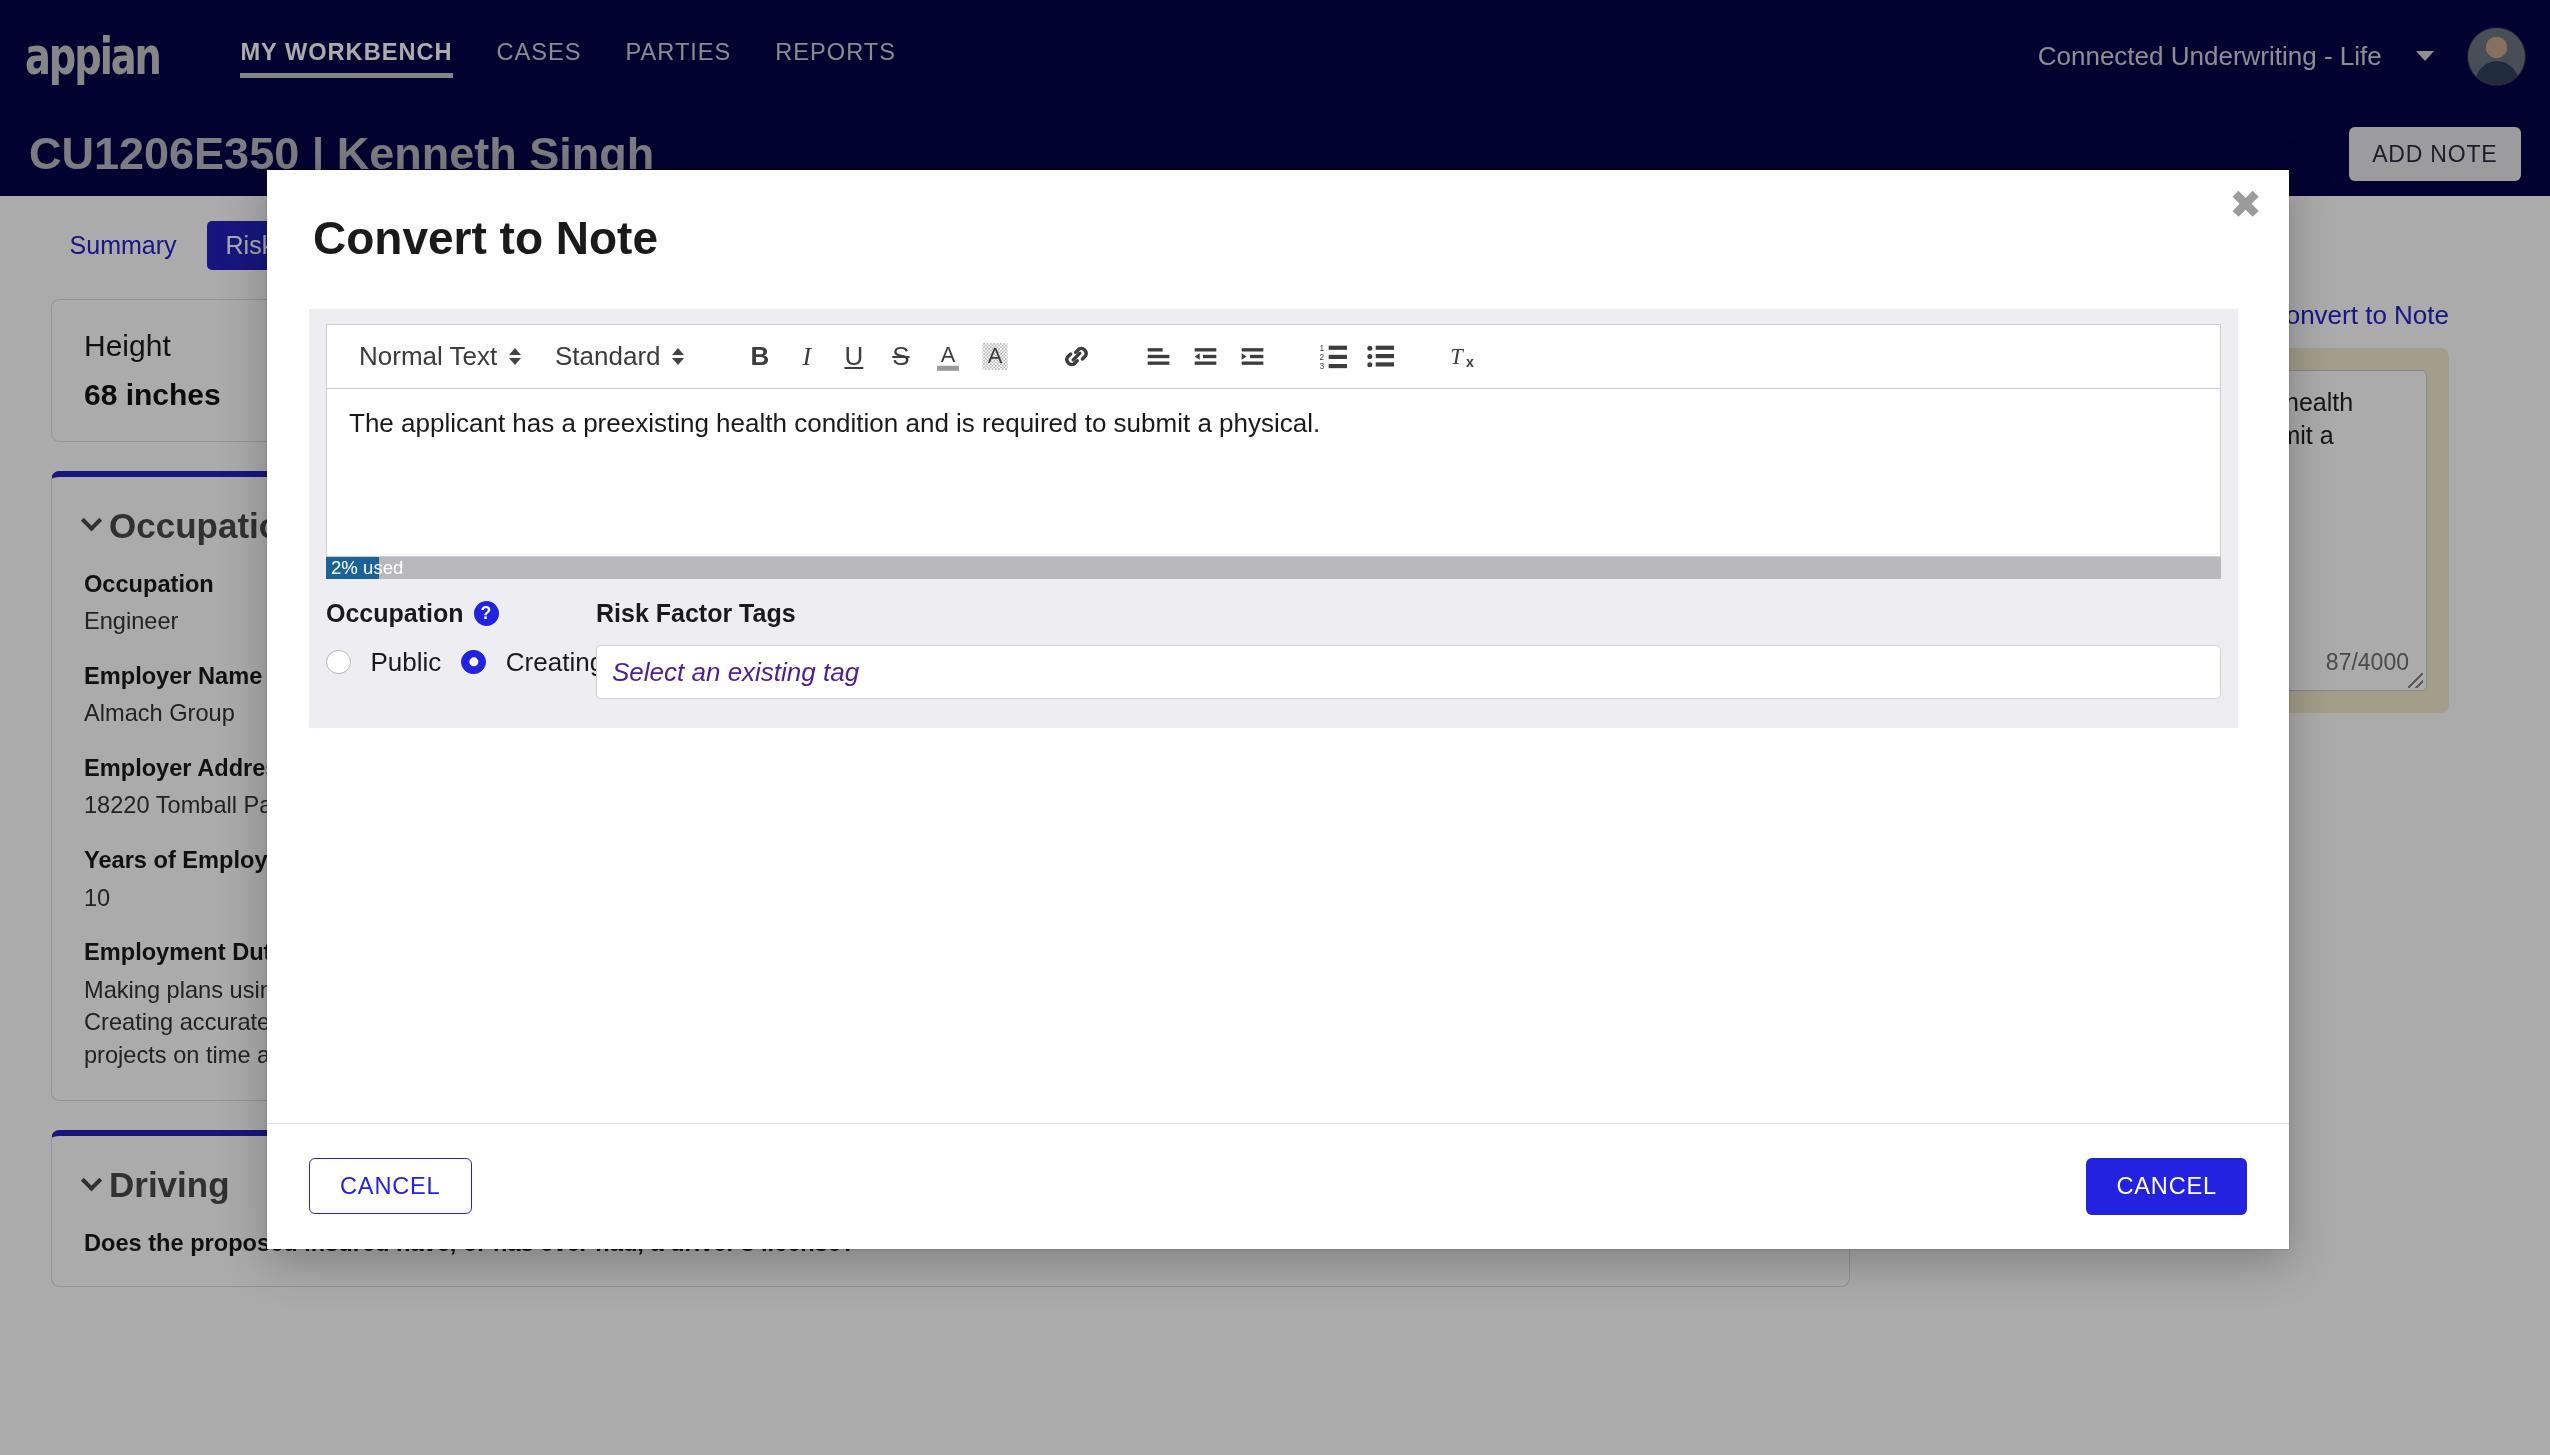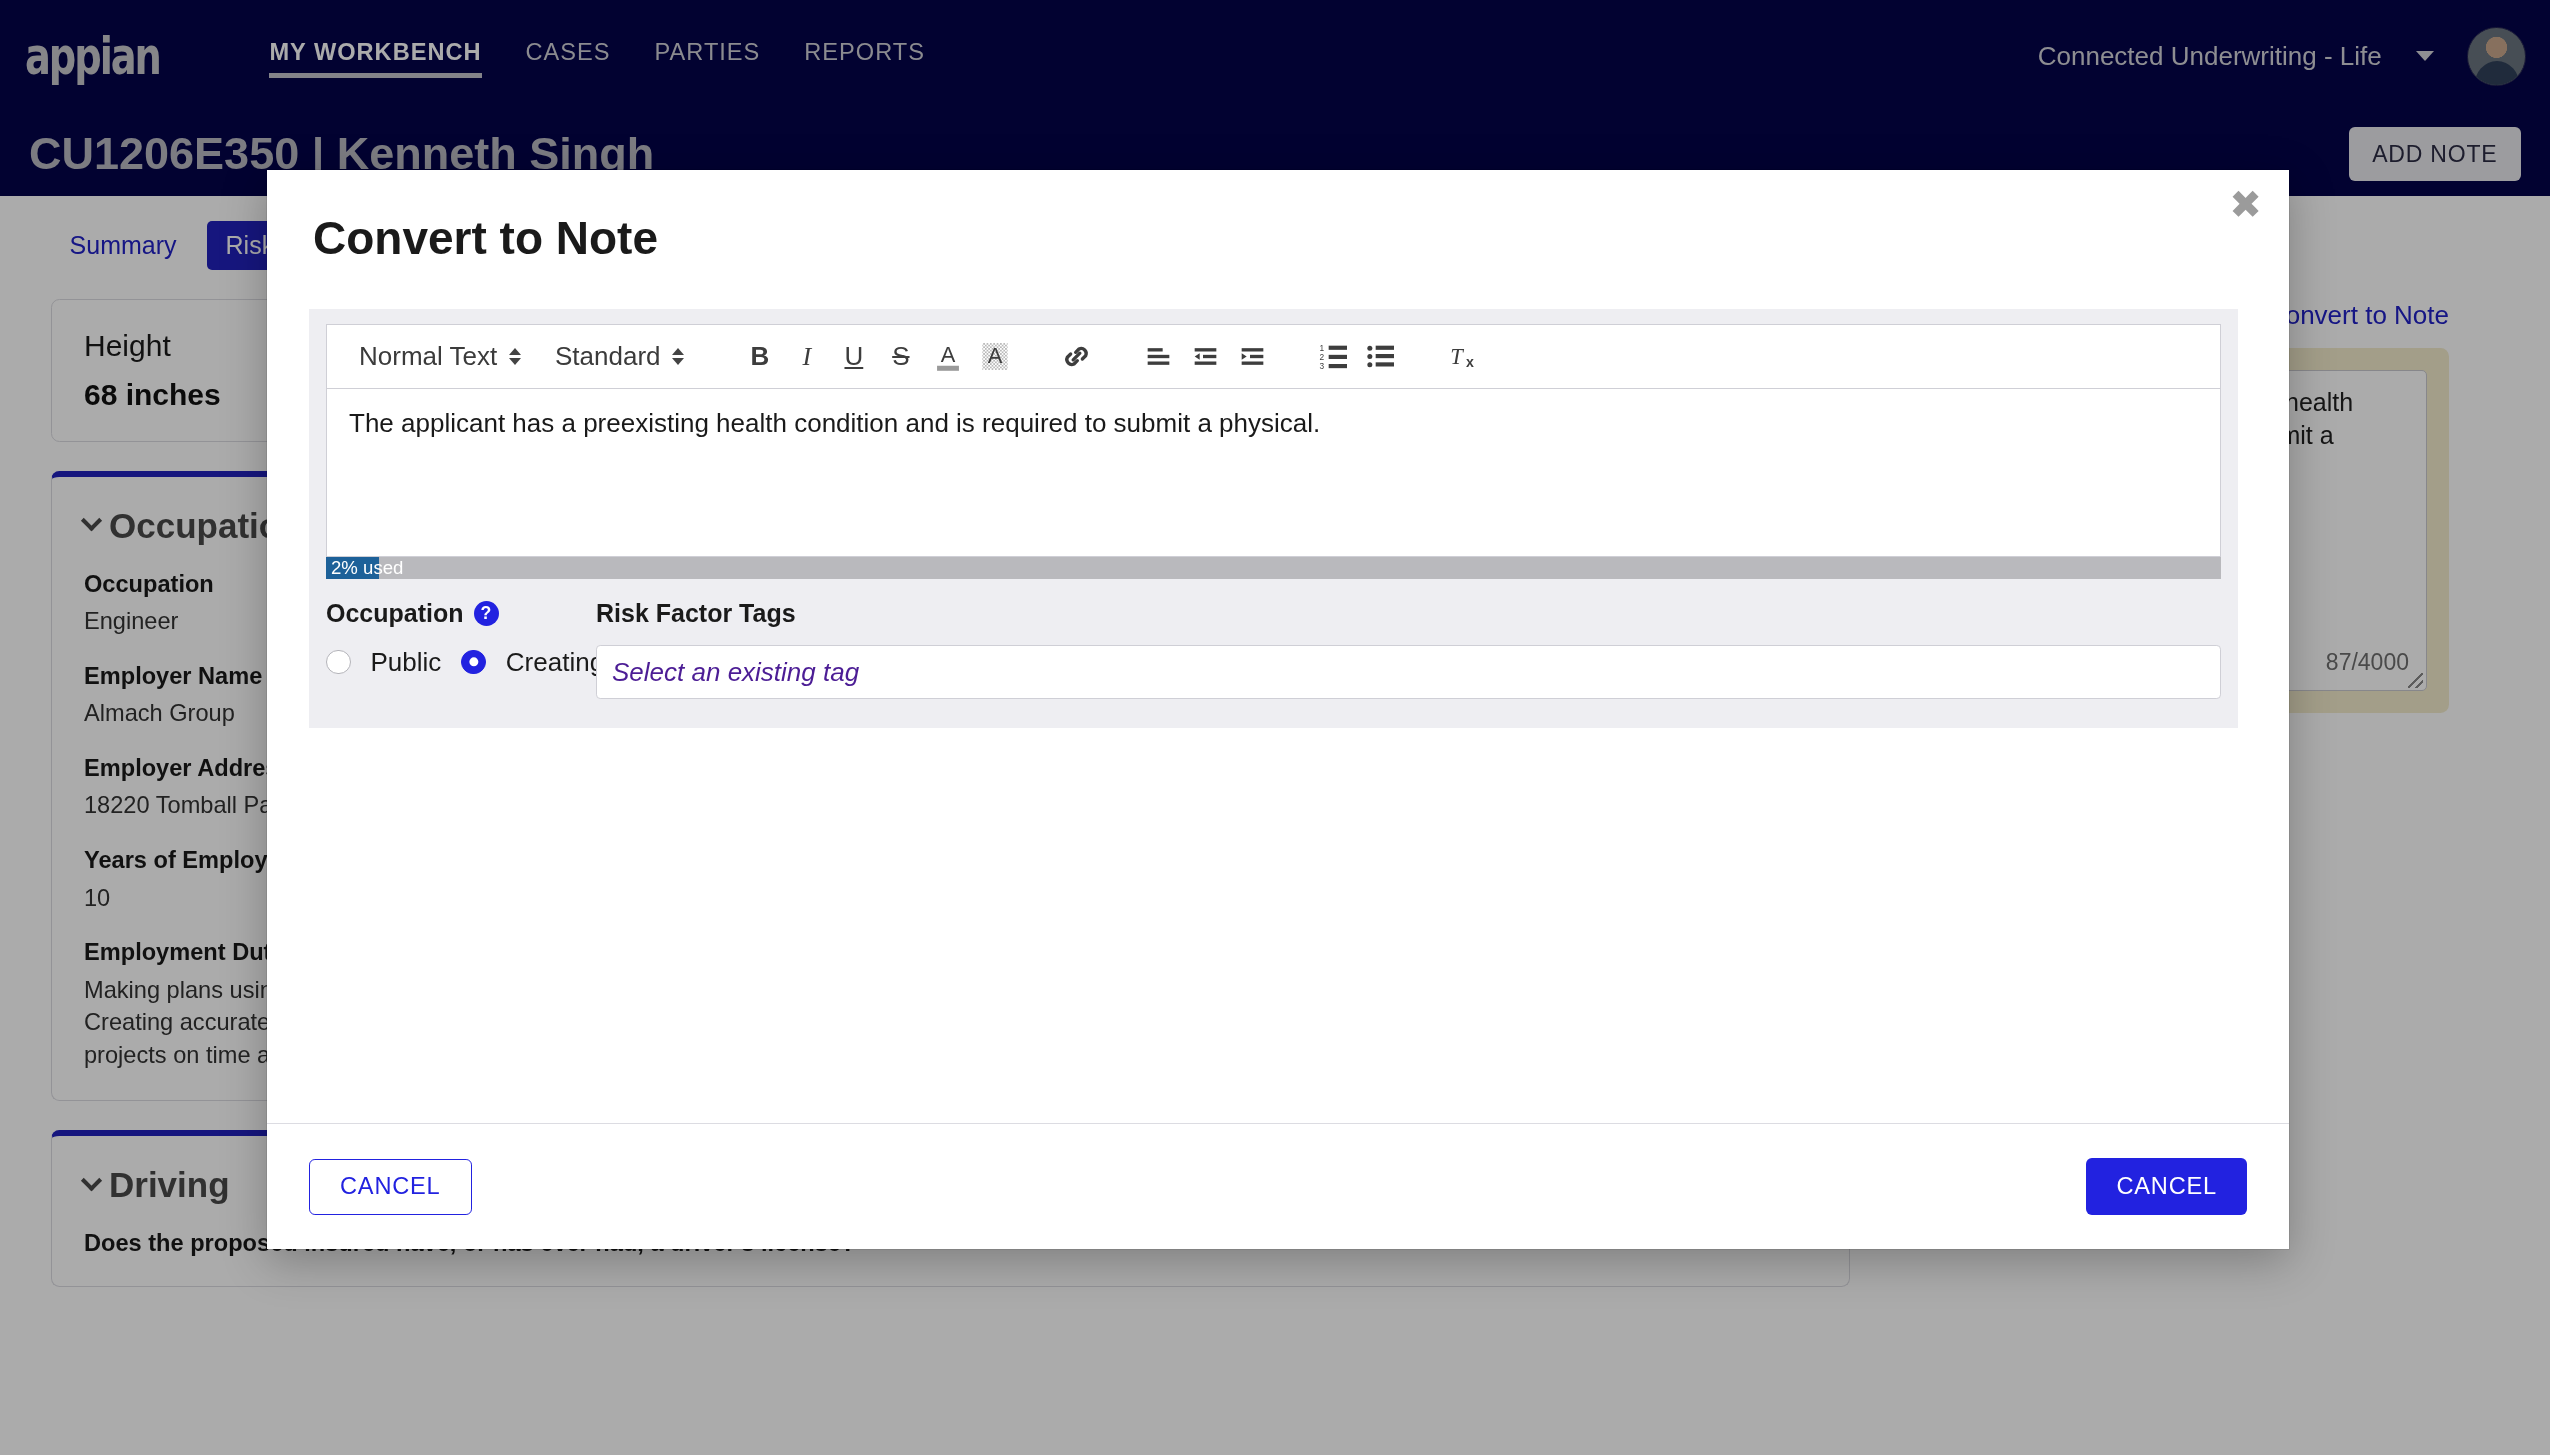--- a/index.html
+++ b/index.html
@@ -17,21 +17,21 @@
   .topbar {
     position: absolute; left: 0; top: 0; width: 2550px; height: 112px;
     background: #04044a; display: flex; align-items: center;
   }
   .appian-logo {
     margin-left: 25px; color: #c8c8cc; font-size: 52px;
     font-family: "DejaVu Sans", sans-serif; font-weight: 700;
     letter-spacing: -2.5px; line-height: 1; font-stretch: condensed;
     transform: scaleX(0.82); transform-origin: left center;
   }
-  .nav { display: flex; align-items: center; gap: 44px; margin-left: 80px; }
+  .nav { display: flex; align-items: center; gap: 44px; margin-left: 51px; }
   .nav-item {
     color: #cfcfd6; font-size: 23.6px; letter-spacing: 1px;
     padding-bottom: 6.8px; position: relative; white-space: nowrap;
   }
   .nav-item.active { color: #ffffff; font-weight: 600; }
   .nav-item.active::after {
     content: ""; position: absolute; left: 0; right: 0; bottom: -5px;
     height: 5px; background: #c4c4cc;
   }
   .topbar-right {
@@ -219,21 +219,21 @@
   }
   .tags-col { flex: 1; }
   .tags-input {
     margin-top: 17px; background: #fff; border: 0.8px solid #cfcfd6;
     border-radius: 4.2px; height: 54px; display: flex; align-items: center;
     padding: 0 15px; font-size: 26px; font-style: italic; color: #4c1d95;
   }
 
   .modal-footer {
     border-top: 0.8px solid #dcdce2; padding: 34px 42px;
-    display: flex; align-items: center;
+    display: flex; align-items: flex-start;
   }
   .btn-cancel {
     background: #fff; border: 1.7px solid #2222e0; color: #2222e0;
     font-size: 23.6px; letter-spacing: 0.8px; padding: 13.5px 30px; border-radius: 5.9px;
   }
   .btn-convert {
     margin-left: auto; background: #2222e0; border: none; color: #fff;
     font-size: 23.6px; letter-spacing: 0.8px; padding: 15px 30px; border-radius: 5.9px;
   }
 </style>

